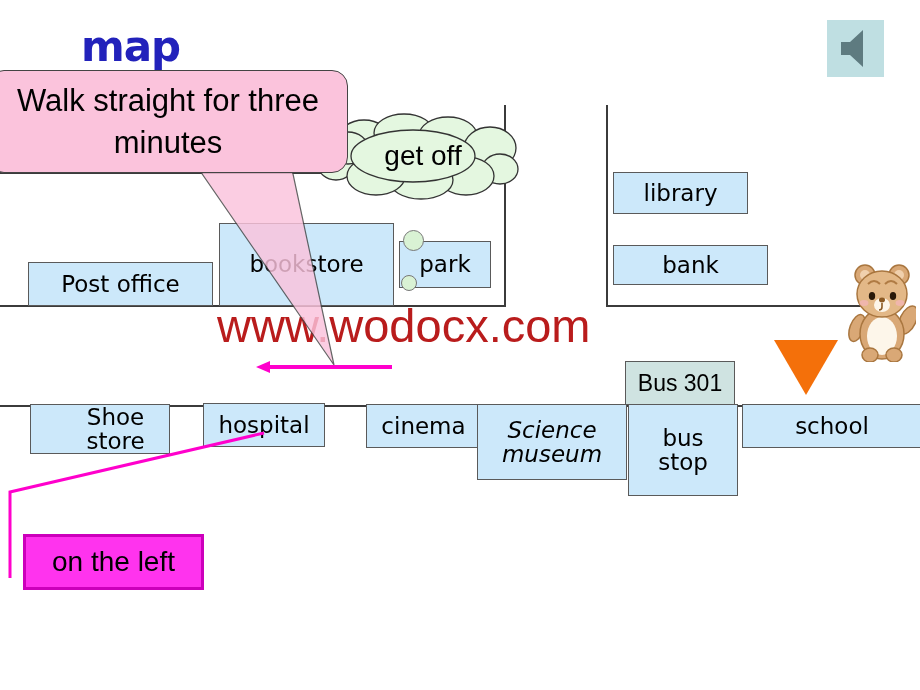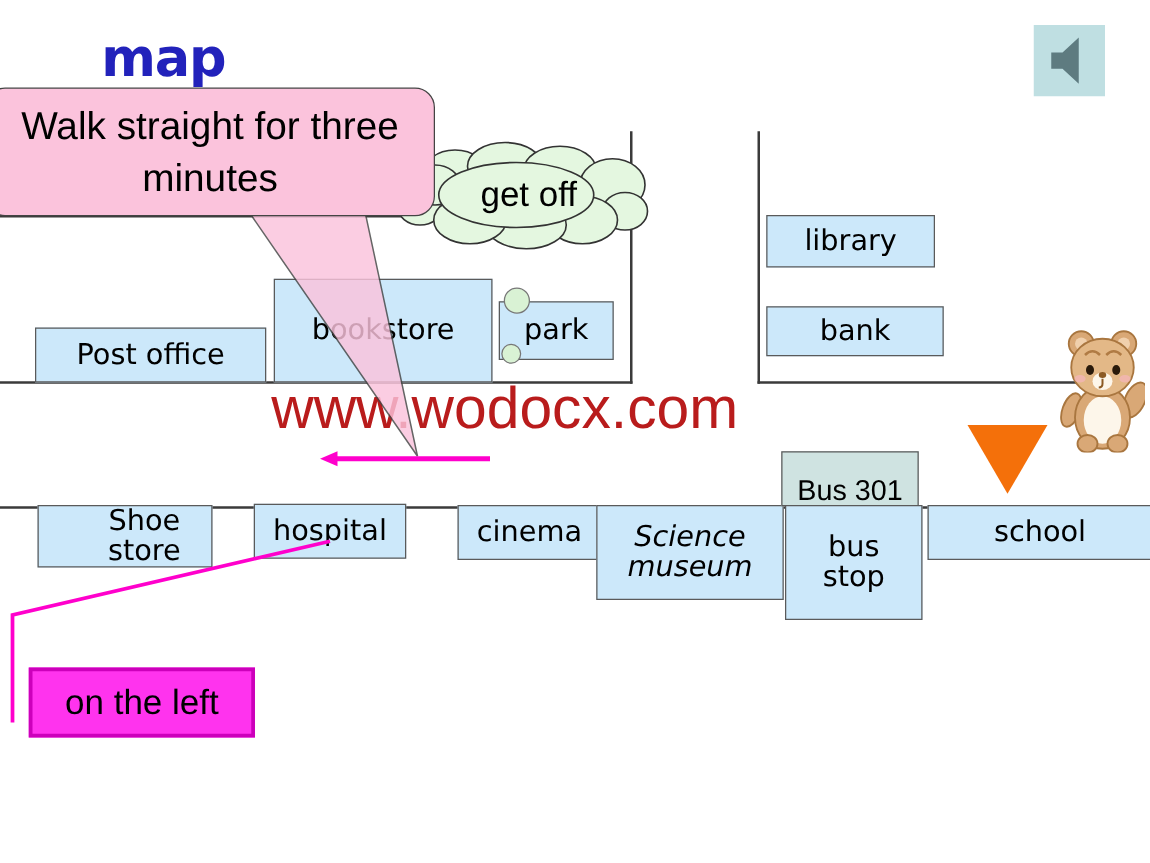--- a/index.html
+++ b/index.html
@@ -73,21 +73,20 @@
     color: #000;
     display: flex;
     align-items: center;
     justify-content: center;
     text-align: center;
     line-height: 1.05;
     white-space: pre-line;
   }
   .bldg.alt {
     background: #cfe3e1;
-    align-items: flex-end;
   }
 
   
   .bubble-pink {
     position: absolute;
     left: -12px;
     top: 70px;
     width: 360px;
     height: 103px;
     box-sizing: border-box;
@@ -239,21 +238,21 @@
   <div class="tree" style="left:401px; top:275px; width:14px; height:14px;"></div>
 
   <div class="bldg" style="left:387px; top:241px; width:92px; height:47px;margin-left:12px;">
     <span>park</span>
   </div>
 
   <div class="bldg" style="left:613px; top:172px; width:135px; height:42px;">
     <span>library</span>
   </div>
 
-  <div class="bldg" style="left:613px; top:245px; width:142px; height:40px;">
+  <div class="bldg" style="left:613px; top:245px; width:155px; height:40px;">
     <span>bank</span>
   </div>
 
   <div class="bldg" style="left:30px; top:404px; width:140px; height:50px;padding-left:31px;">
     <span>Shoe store</span>
   </div>
 
   <div class="bldg" style="left:203px; top:403px; width:122px; height:44px;">
     <span>hospital</span>
   </div>

